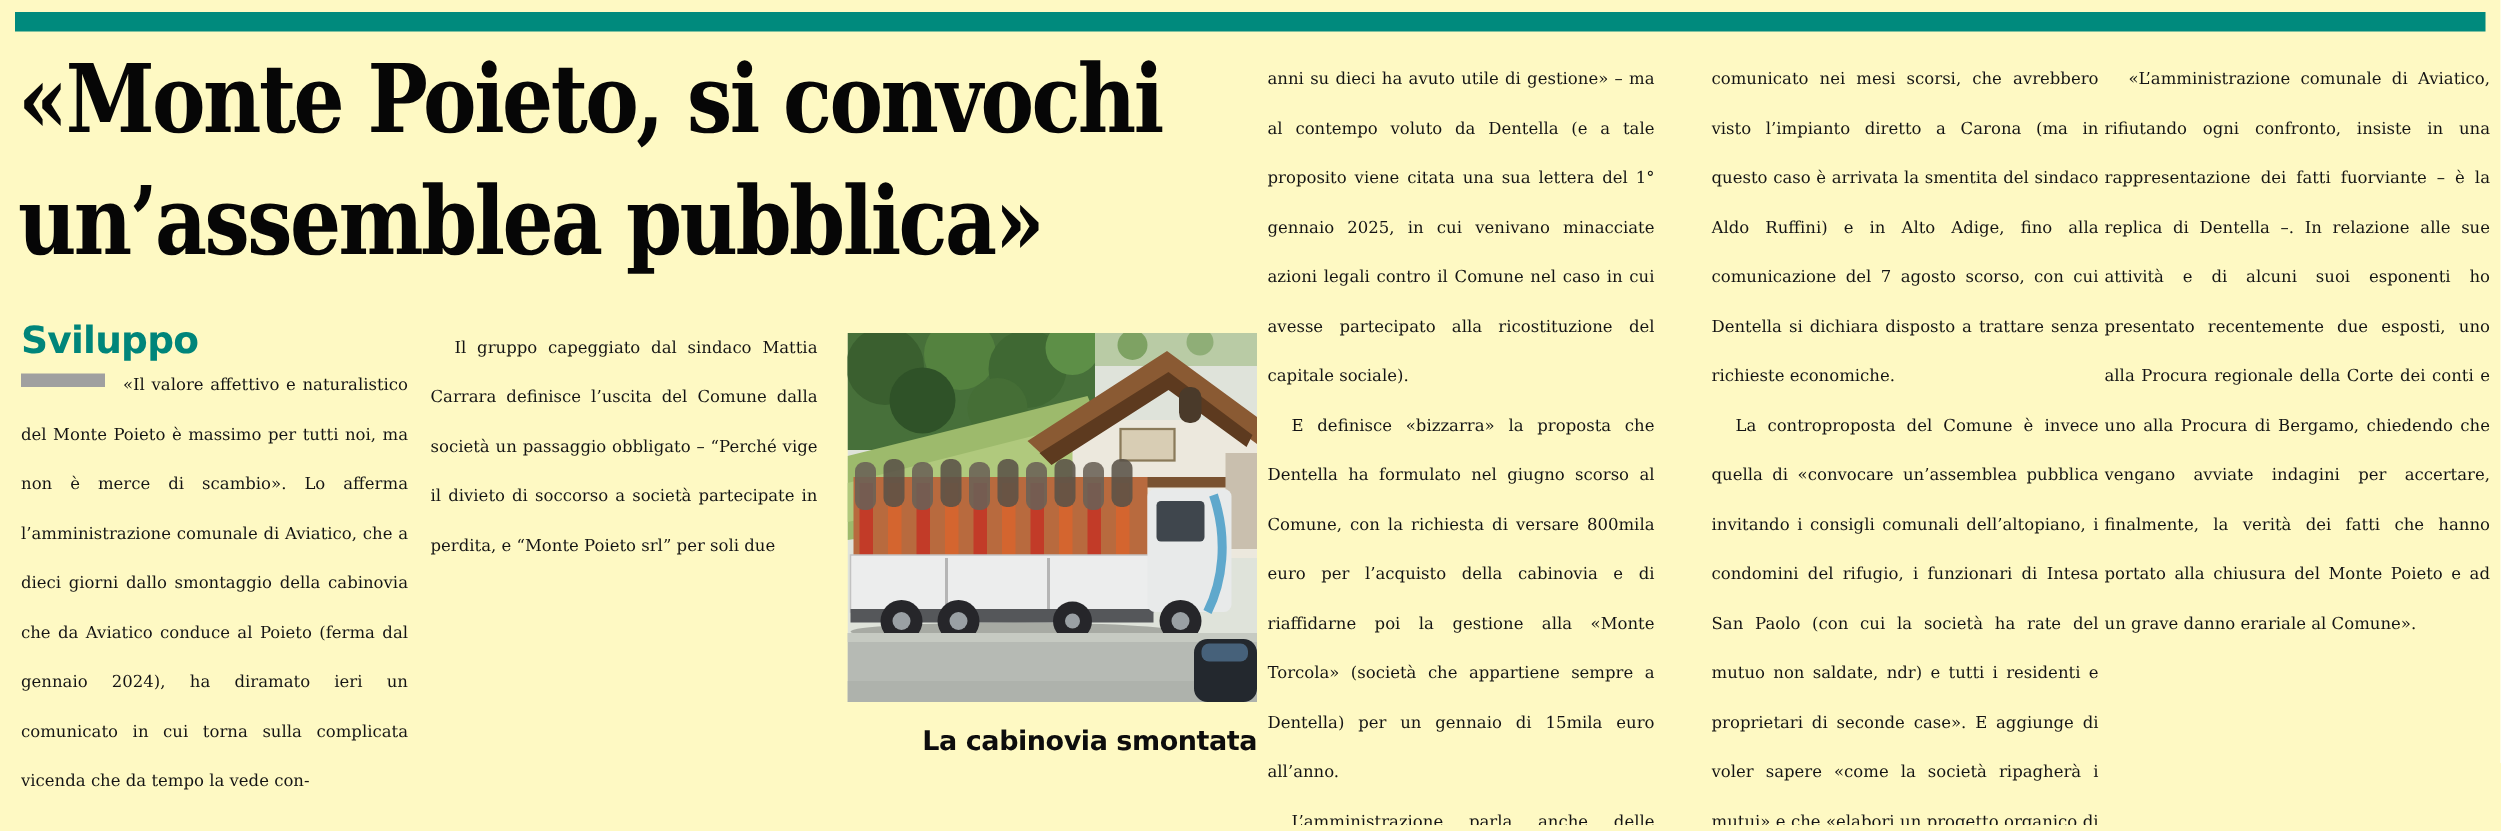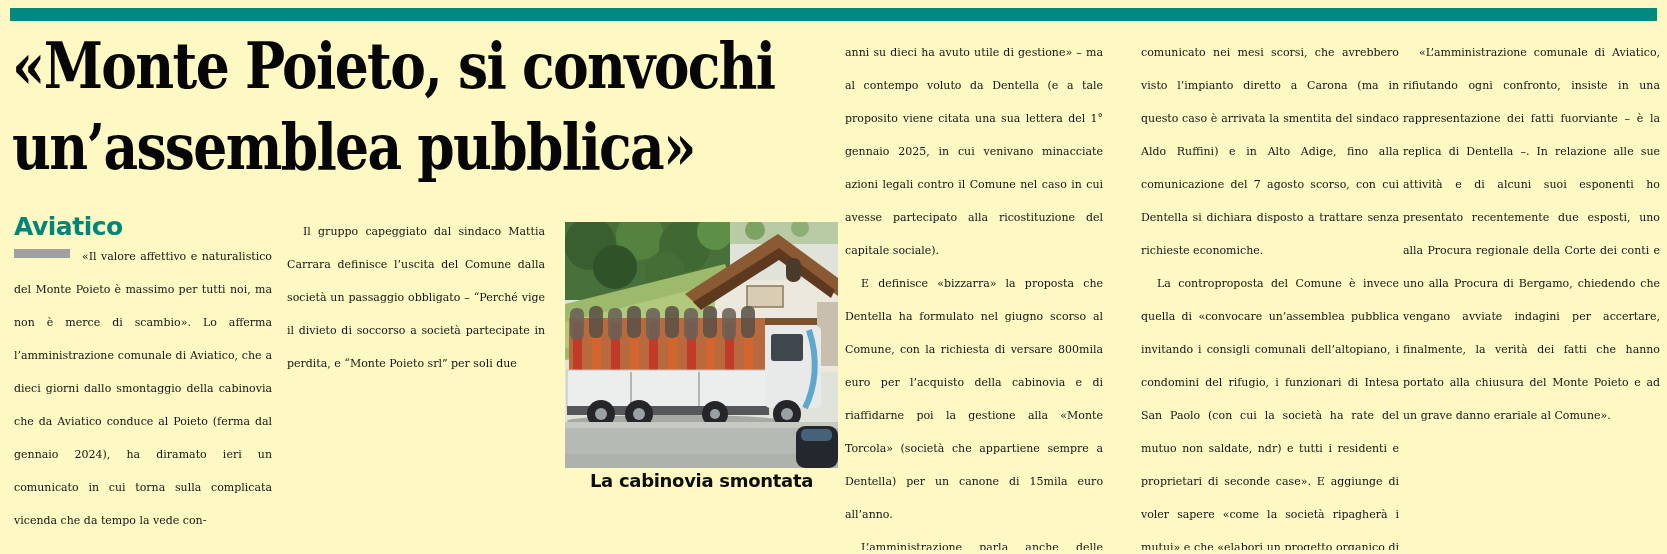--- a/index.html
+++ b/index.html
@@ -28,37 +28,37 @@
   .col4{left:845px;top:36px;height:514px;overflow:hidden;}
   .col5{left:1125px;top:36px;height:514px;overflow:hidden;margin-left:16px;}
   .col6{left:1403px;top:36px;width:257px;height:514px;overflow:hidden;}
   .leadbox{
     display:inline-block;width:56px;height:9px;background:#a0a0a0;
     margin-right:12px;vertical-align:2px;
   }
   .photo-col{position:absolute;left:565px;top:222px;width:273px;margin:0;}
   .photo-frame{display:block;width:273px;height:246px;}
   .photo-caption{
-    display:block;margin-top:2px;font-family:"DejaVu Sans",sans-serif;
-    font-weight:bold;font-size:18px;letter-spacing:-0.3px;color:#0d0d0d;text-align:center;
+    display:block;margin-top:16px;font-family:"DejaVu Sans",sans-serif;
+    font-weight:bold;font-size:18px;letter-spacing:-0.3px;color:#0d0d0d;text-align:right;
   }
 </style>
 </head>
 <body>
 
 <div class="page">
 
   <div class="topbar"></div>
 
   <h1 class="headline">
     <span class="hl-line">«Monte Poieto, si convochi</span>
     <span class="hl-line">un’assemblea pubblica»</span>
   </h1>
 
-  <div class="kicker">Aviatico</div>
+  <div class="kicker">Sviluppo</div>
 
   <div class="col col1">
     <p><span class="leadbox"></span><span>«Il valore affettivo e naturalistico del Monte Poieto è massimo per tutti noi, ma non è merce di scambio». Lo afferma l’amministrazione comunale di Aviatico, che a dieci giorni dallo smontaggio della cabinovia che da Aviatico conduce al Poieto (ferma dal gennaio 2024), ha diramato ieri un comunicato in cui torna sulla complicata vicenda che da tempo la vede con-</span></p>
   </div>
 
   <div class="col col2">
     <p class="ind">Il gruppo capeggiato dal sindaco Mattia Carrara definisce l’uscita del Comune dalla società un passaggio obbligato – “Perché vige il divieto di soccorso a società partecipate in perdita, e “Monte Poieto srl” per soli due</p>
   </div>
 
   <figure class="photo-col">
@@ -149,21 +149,21 @@
       <g>
         <rect x="231" y="204" width="42" height="42" rx="9" fill="#23282e"></rect>
         <rect x="236" y="207" width="31" height="12" rx="5" fill="#46617a"></rect>
       </g>
     </svg>
     <figcaption class="photo-caption">La cabinovia smontata</figcaption>
   </figure>
 
   <div class="col col4">
     <p>anni su dieci ha avuto utile di gestione» – ma al contempo voluto da Dentella (e a tale proposito viene citata una sua lettera del 1° gennaio 2025, in cui venivano minacciate azioni legali contro il Comune nel caso in cui avesse partecipato alla ricostituzione del capitale sociale).</p>
-    <p class="ind">E definisce «bizzarra» la proposta che Dentella ha formulato nel giugno scorso al Comune, con la richiesta di versare 800mila euro per l’acquisto della cabinovia e di riaffidarne poi la gestione alla «Monte Torcola» (società che appartiene sempre a Dentella) per un canone di 15mila euro all’anno.</p>
+    <p class="ind">E definisce «bizzarra» la proposta che Dentella ha formulato nel giugno scorso al Comune, con la richiesta di versare 800mila euro per l’acquisto della cabinovia e di riaffidarne poi la gestione alla «Monte Torcola» (società che appartiene sempre a Dentella) per un gennaio di 15mila euro all’anno.</p>
     <p class="ind">L’amministrazione parla anche delle «presunte vendite» dell’impianto che Dentella ha</p>
   </div>
 
   <div class="col col5">
     <p>comunicato nei mesi scorsi, che avrebbero visto l’impianto diretto a Carona (ma in questo caso è arrivata la smentita del sindaco Aldo Ruffini) e in Alto Adige, fino alla comunicazione del 7 agosto scorso, con cui Dentella si dichiara disposto a trattare senza richieste economiche.</p>
     <p class="ind">La controproposta del Comune è invece quella di «convocare un’assemblea pubblica invitando i consigli comunali dell’altopiano, i condomini del rifugio, i funzionari di Intesa San Paolo (con cui la società ha rate del mutuo non saldate, ndr) e tutti i residenti e proprietari di seconde case». E aggiunge di voler sapere «come la società ripagherà i mutui» e che «elabori un progetto organico di rilancio», con la</p>
   </div>
 
   <div class="col col6">
     <p class="ind">«L’amministrazione comunale di Aviatico, rifiutando ogni confronto, insiste in una rappresentazione dei fatti fuorviante – è la replica di Dentella –. In relazione alle sue attività e di alcuni suoi esponenti ho presentato recentemente due esposti, uno alla Procura regionale della Corte dei conti e uno alla Procura di Bergamo, chiedendo che vengano avviate indagini per accertare, finalmente, la verità dei fatti che hanno portato alla chiusura del Monte Poieto e ad un grave danno erariale al Comune».</p>

